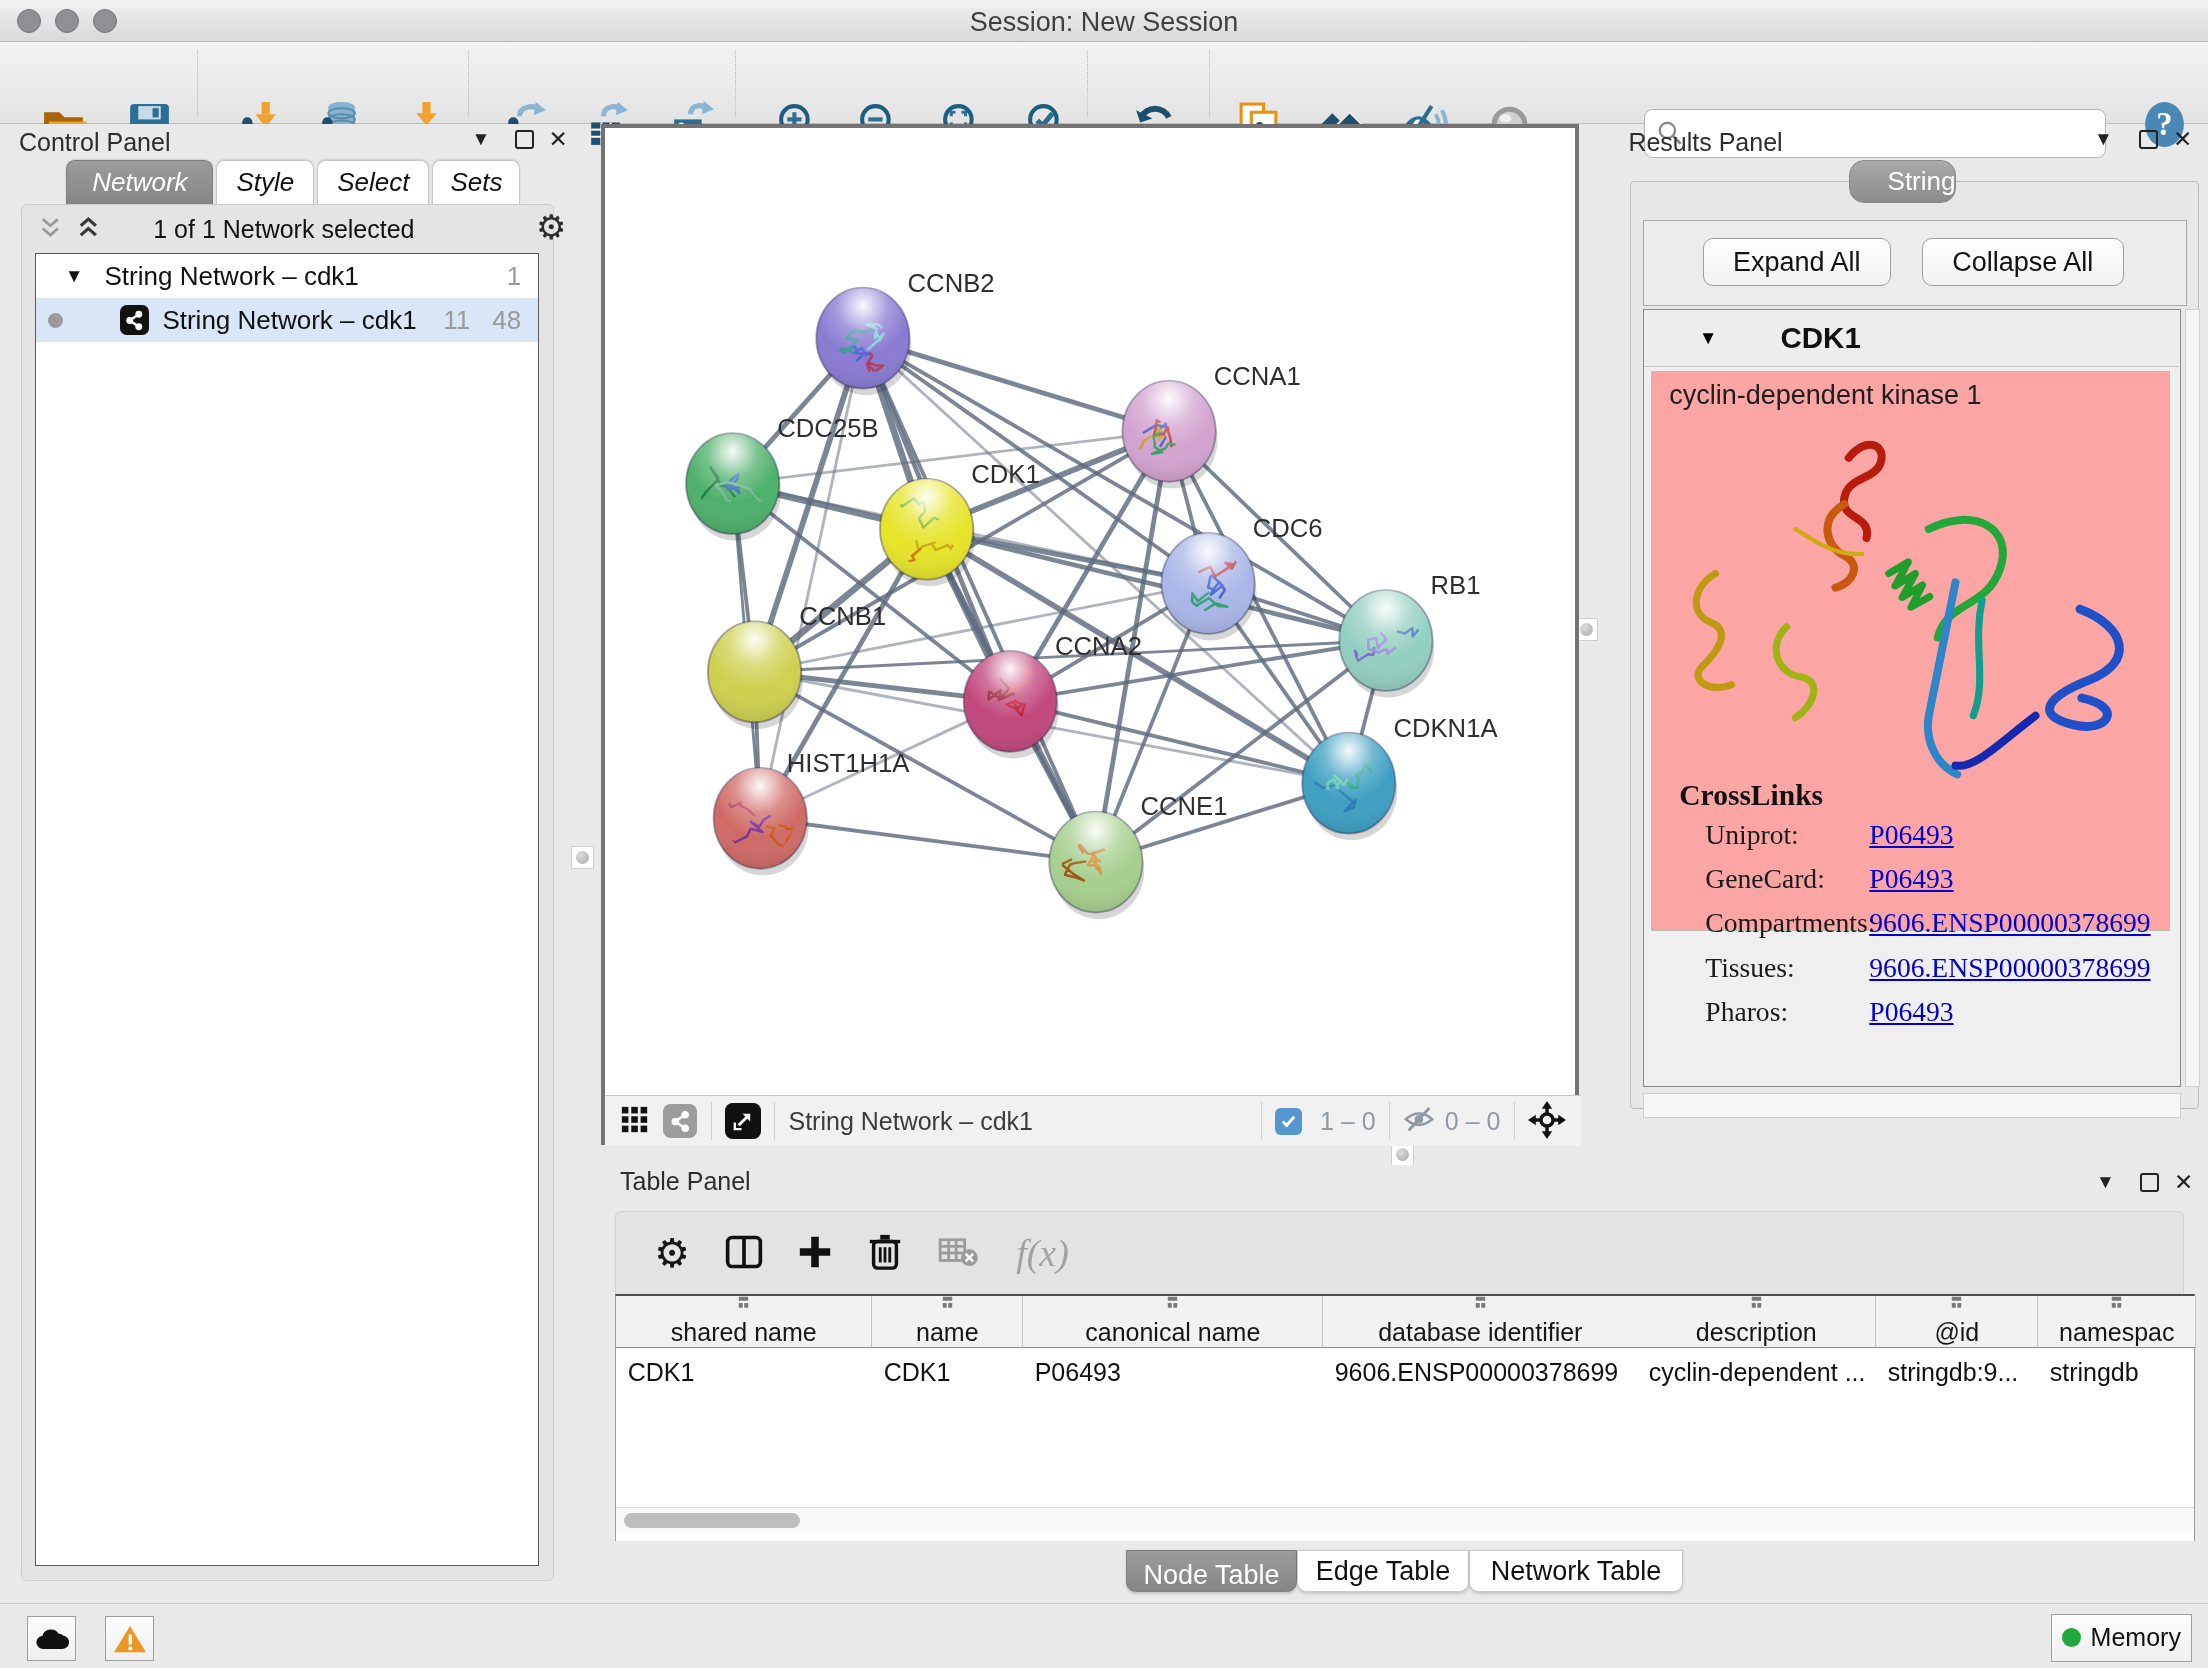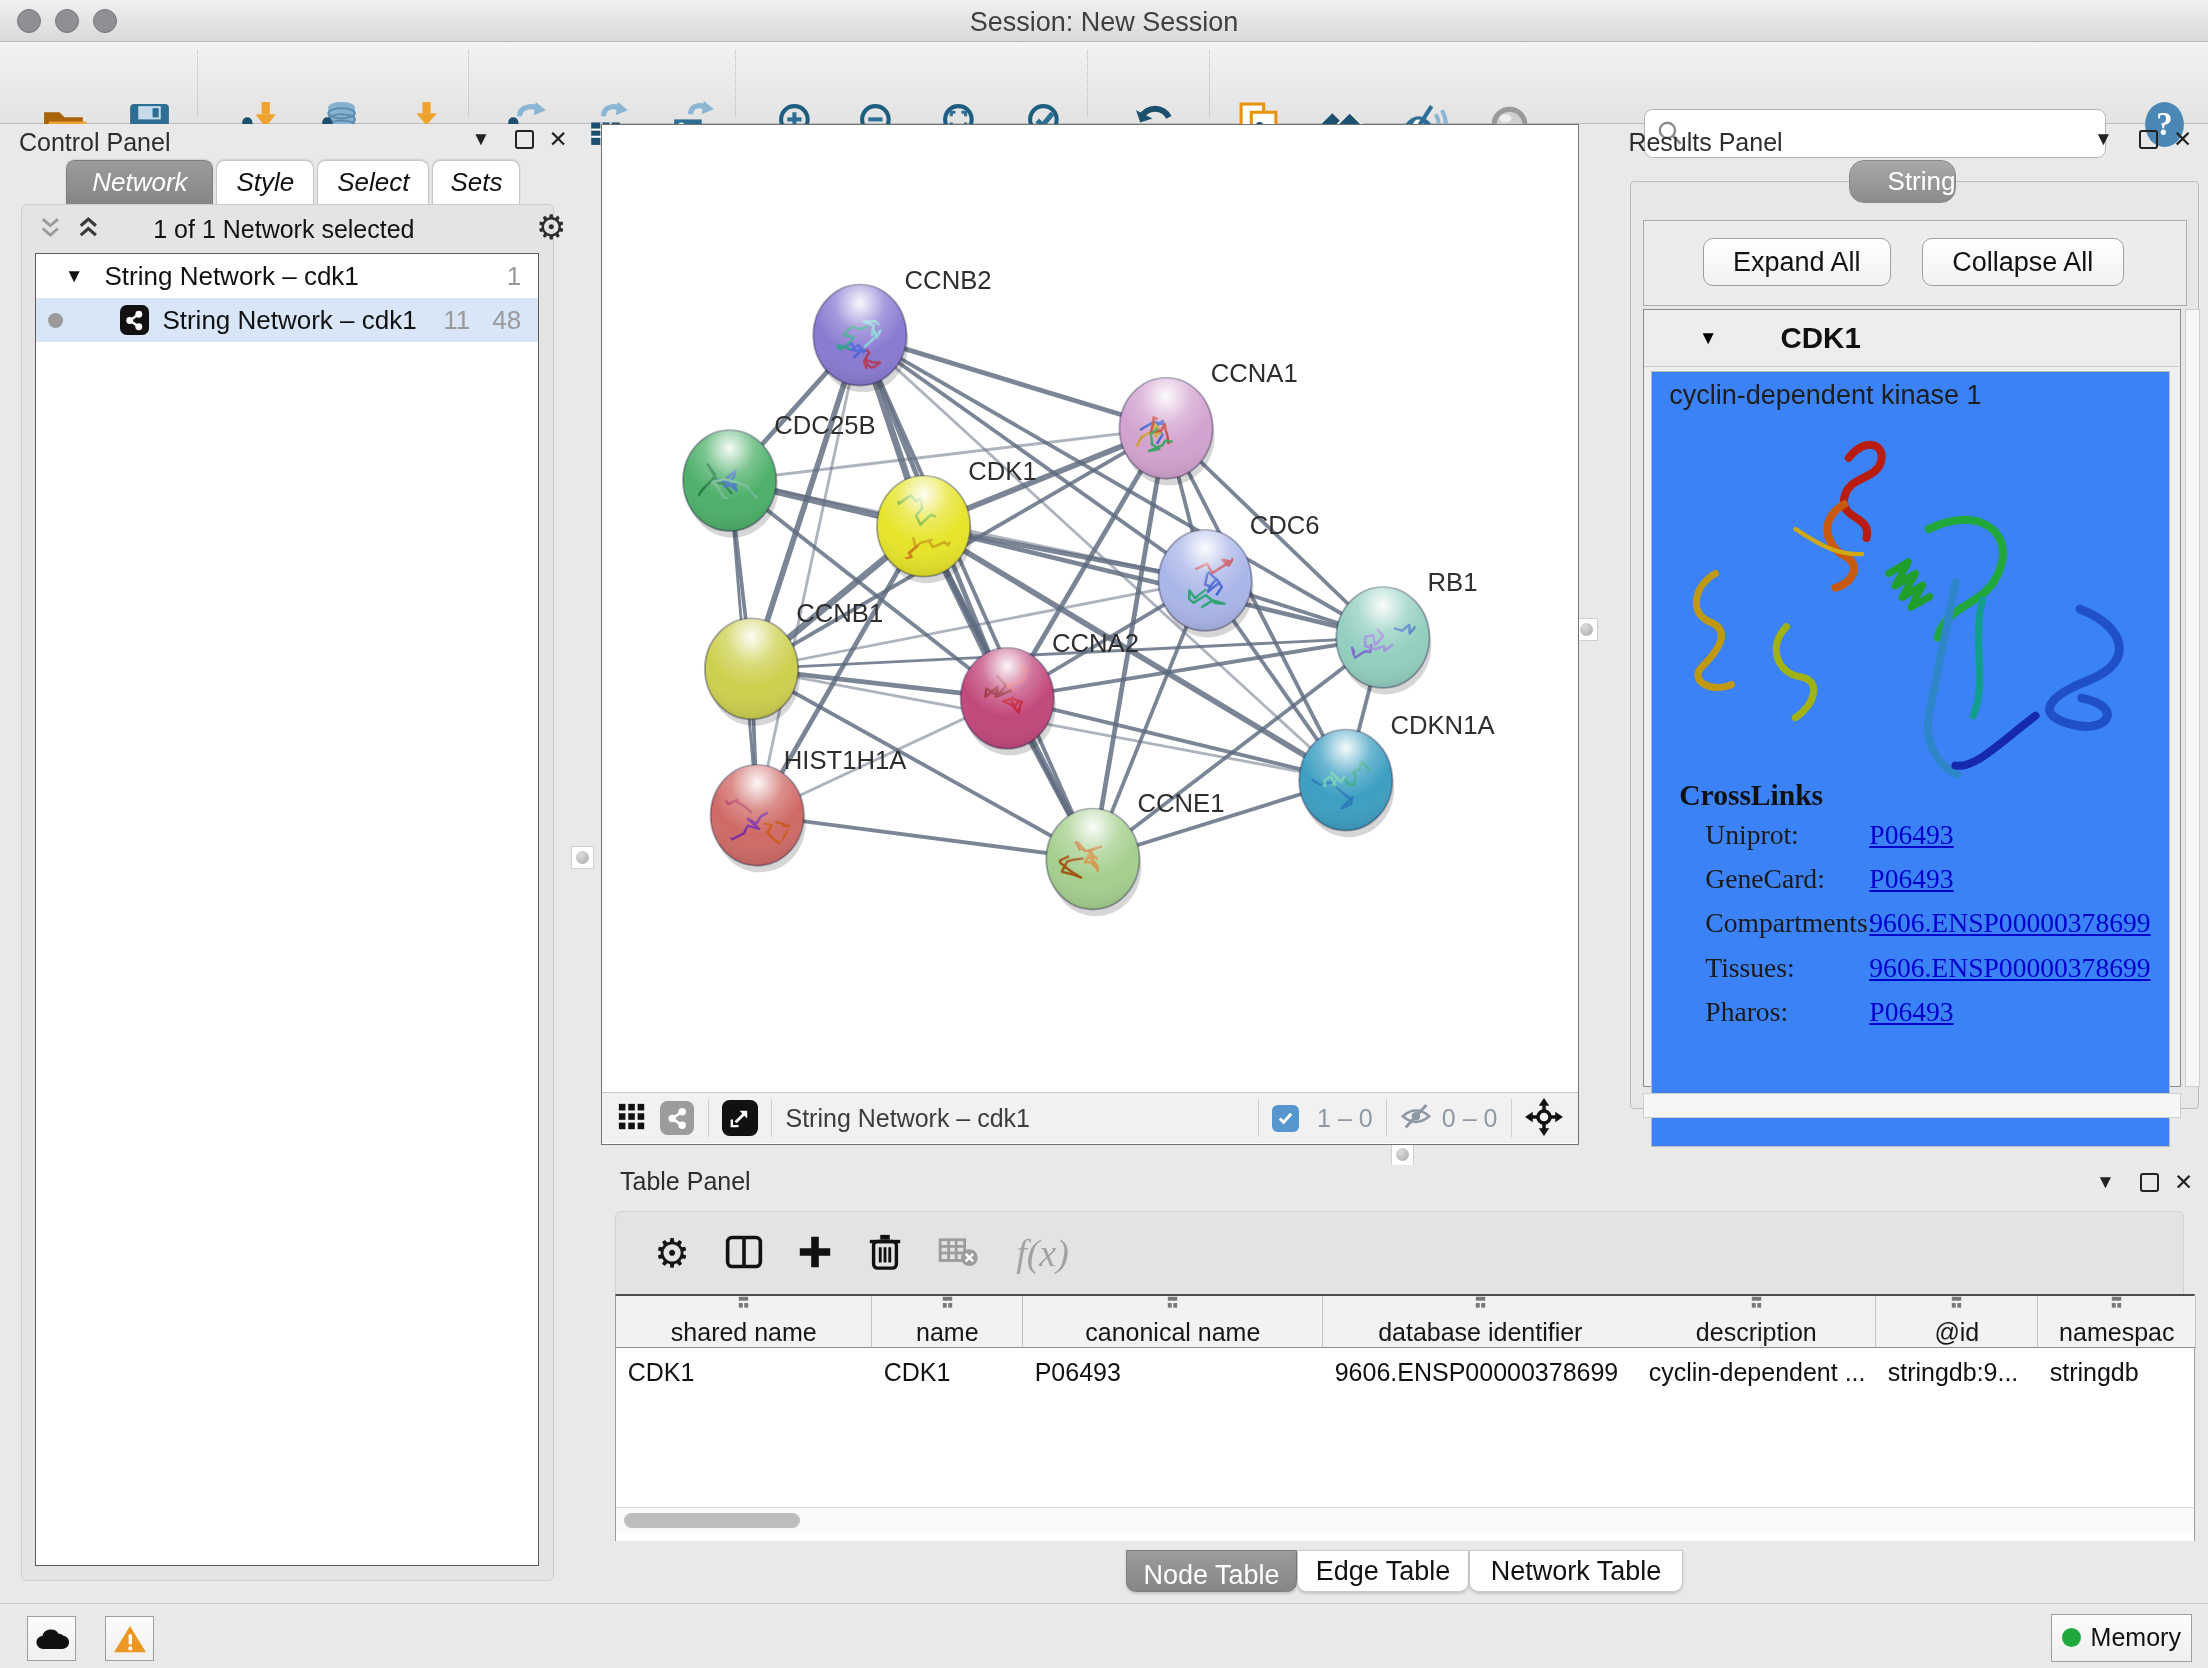--- a/index.html
+++ b/index.html
@@ -38,21 +38,21 @@
     background:#e4e4e4; border:1px solid #cdcdcd; border-radius:5.7px; }
   #net-tree { position:absolute; left:13.3px; top:48px; width:504px; height:1313px;
     background:#fff; border:1.9px solid #5a5a5a; }
   .tree-row { position:relative; width:100%; height:44px; display:flex; align-items:center; font-size:26px; color:#111; }
   .tree-row.sel { background:#d8e6f8; }
   .count { color:#9a9a9a; }
   .share-badge { width:29.5px; height:29.5px; background:#111; border-radius:6.7px;
     display:flex; align-items:center; justify-content:center; }
   
   #network-panel { position:absolute; left:601px; top:124px; width:978px; height:1021px;
-    background:#fff; border:1px solid #737373; }
+    background:#fff; border:4px solid #737373; }
   #net-svg { position:absolute; left:0; top:0; }
   #net-footer { position:absolute; left:0; top:967px; width:976px; height:51px;
     background:#f1f1f1; border-top:1px solid #c9c9c9; display:flex; align-items:center; }
   .nf-sep { height:38px; border-left:1px solid #cfcfcf; margin:0 13.3px; }
   .nf-txt { font-size:25px; color:#3c3c3c; }
   .nf-gray { font-size:25px; color:#8f98a5; }
   
   .knob { position:absolute; width:23px; height:23px; background:#fff; border:1px solid #d0d0d0;
     display:flex; align-items:center; justify-content:center; }
   .knob i { display:block; width:13.3px; height:13.3px; border-radius:50%;
@@ -71,22 +71,22 @@
     display:flex; align-items:center; justify-content:center; }
   #rp-content { position:absolute; left:11.4px; top:127px; width:538px; height:778px;
     background:#efefef; border:1.9px solid #8a8a8a; }
   #rp-vscroll { position:absolute; left:554px; top:127px; width:15px; height:778px;
     background:#f6f6f6; border:1px solid #cfcfcf; }
   #rp-hscroll { position:absolute; left:11.4px; top:911px; width:538px; height:25px;
     background:#f6f6f6; border:1px solid #cfcfcf; }
   #gene-row { position:absolute; left:0; top:0; width:535px; height:57px; background:#ededed;
     border-bottom:1px solid #c9c9c9; display:flex; align-items:center; }
   #gene-name { font-size:29.5px; font-weight:bold; color:#111; }
-  #gene-box { position:absolute; left:7.6px; top:61px; width:519px; height:776px;
-    background:#3b82f6; border:1px solid #bdbdbd; }
+  #gene-box { position:absolute; left:7.6px; top:61px; width:519px; height:560px;
+    background:#fca5a5; border:1px solid #bdbdbd; }
   #gene-desc { position:absolute; left:17px; top:7.6px; font-size:27px; color:#1d1d1d; }
   .serif { font-family:"Liberation Serif","DejaVu Serif",serif; }
   #xl-head { position:absolute; left:27px; top:407px; font-size:29.5px; font-weight:bold; color:#111; }
   .xl-row { position:absolute; left:53px; width:457px; height:44px; font-size:27.6px; color:#1a1a1a; }
   .xl-val { position:absolute; left:164px; top:0; color:#0000cd; text-decoration:underline; }
   
   #table-panel { position:absolute; left:601px; top:1165px; width:1598px; height:436px; background:#e9e9e9; }
   #tp-toolbar { position:absolute; left:14.3px; top:46px; width:1569px; height:84px;
     background:#e3e3e3; border:1px solid #d2d2d2; border-radius:5.7px 5.7px 0 0; display:flex; align-items:center; }
   #tp-table { position:absolute; left:14.3px; top:129px; width:1580px; height:247px;

